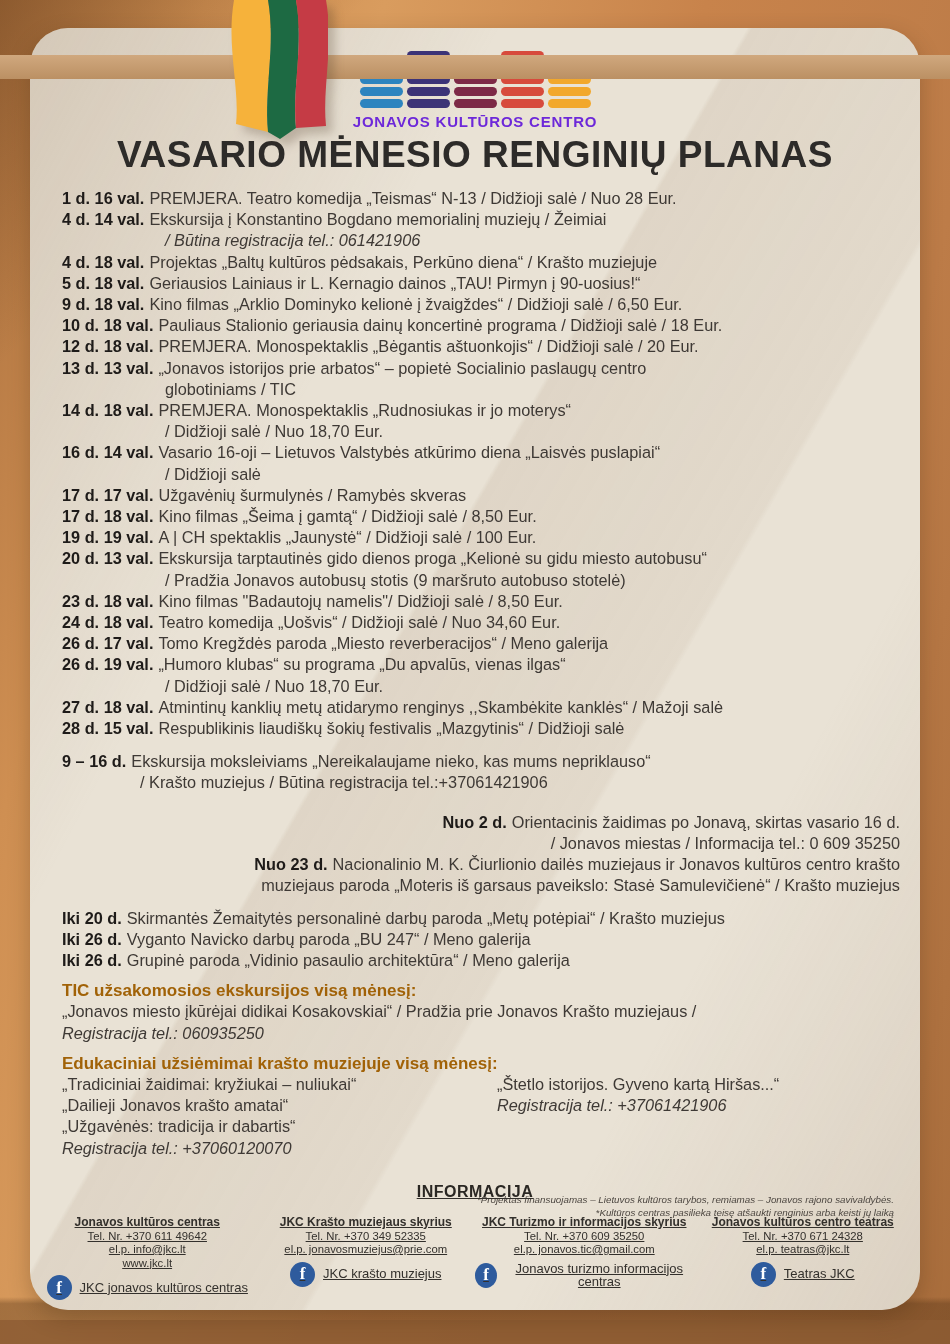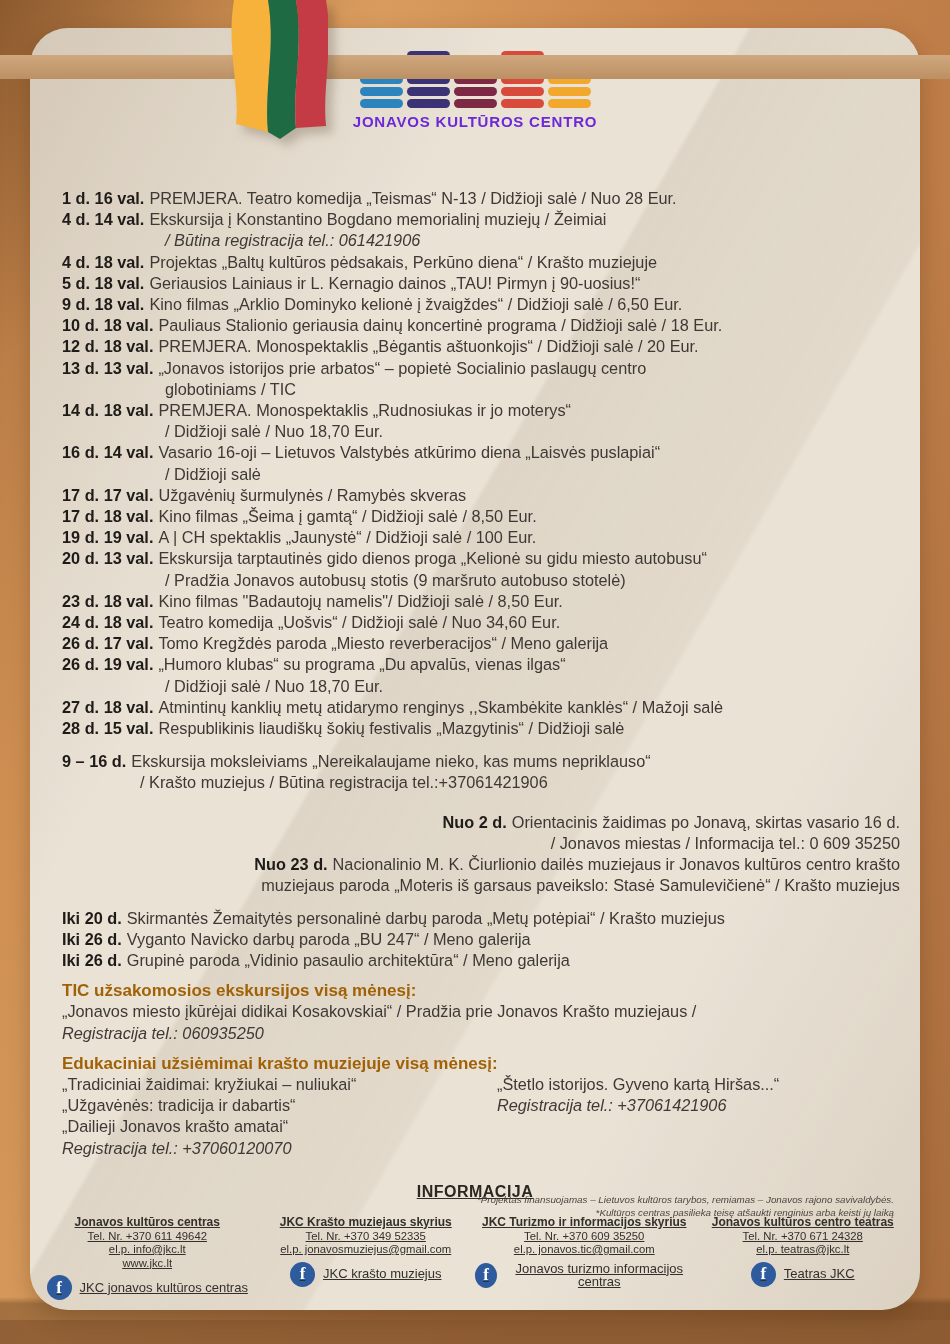--- a/index.html
+++ b/index.html
@@ -100,20 +100,21 @@
           <div class="seg" style="background: rgb(215, 74, 60);"></div>
         </div>
         <div class="col">
           <div class="seg" style="background: rgb(242, 168, 44);"></div>
           <div class="seg" style="background: rgb(242, 168, 44);"></div>
           <div class="seg" style="background: rgb(242, 168, 44);"></div>
         </div>
       </div>
     <div class="logo-text">JONAVOS KULTŪROS CENTRO</div>
   </div>
+  <h1 class="title">VASARIO MĖNESIO RENGINIŲ PLANAS</h1>
 
   <div class="body-flow">
     <div class="grp" id="g1">
         <div class="event">
           <div class="line1"><span class="d">1 d. 16 val.</span><span>PREMJERA. Teatro komedija „Teismas“ N-13 / Didžioji salė / Nuo 28 Eur.</span></div>
         </div>
         <div class="event">
           <div class="line1"><span class="d">4 d. 14 val.</span><span>Ekskursija į Konstantino Bogdano memorialinį muziejų / Žeimiai</span></div>
           <div class="cont it">/ Būtina registracija tel.: 061421906</div>
         </div>
@@ -210,22 +211,22 @@
       <div>„Jonavos miesto įkūrėjai didikai Kosakovskiai“ / Pradžia prie Jonavos Krašto muziejaus /</div>
       <div class="it">Registracija tel.: 060935250</div>
     </div>
 
     <div class="sec">
       <div class="sec-h">Edukaciniai užsiėmimai krašto muziejuje visą mėnesį:</div>
       <div class="edu-cols">
         <div class="edu-left">
           <div id="eduLeft">
               <div>„Tradiciniai žaidimai: kryžiukai – nuliukai“</div>
+              <div>„Dailieji Jonavos krašto amatai“</div>
               <div>„Užgavėnės: tradicija ir dabartis“</div>
-              <div>„Dailieji Jonavos krašto amatai“</div>
             </div>
           <div class="it">Registracija tel.: +37060120070</div>
         </div>
         <div class="edu-right">
           <div id="eduRight">
               <div>„Štetlo istorijos. Gyveno kartą Hiršas...“</div>
             </div>
           <div class="it">Registracija tel.: +37061421906</div>
         </div>
       </div>
@@ -246,21 +247,21 @@
           <div>el.p. info@jkc.lt</div>
           <div class="weblink">www.jkc.lt</div>
           <div class="fbrow">
             <span class="fbi">f</span>
             <span>JKC jonavos kultūros centras</span>
           </div>
         </div>
         <div class="fcol">
           <div class="name">JKC Krašto muziejaus skyrius</div>
           <div>Tel. Nr. +370 349 52335</div>
-          <div>el.p. jonavosmuziejus@gmail.com</div>
+          <div>el.p. jonavosmuziejus@prie.com</div>
           <div class="fbrow">
             <span class="fbi">f</span>
             <span>JKC krašto muziejus</span>
           </div>
         </div>
         <div class="fcol">
           <div class="name">JKC Turizmo ir informacijos skyrius</div>
           <div>Tel. Nr. +370 609 35250</div>
           <div>el.p. jonavos.tic@gmail.com</div>
           <div class="fbrow">

